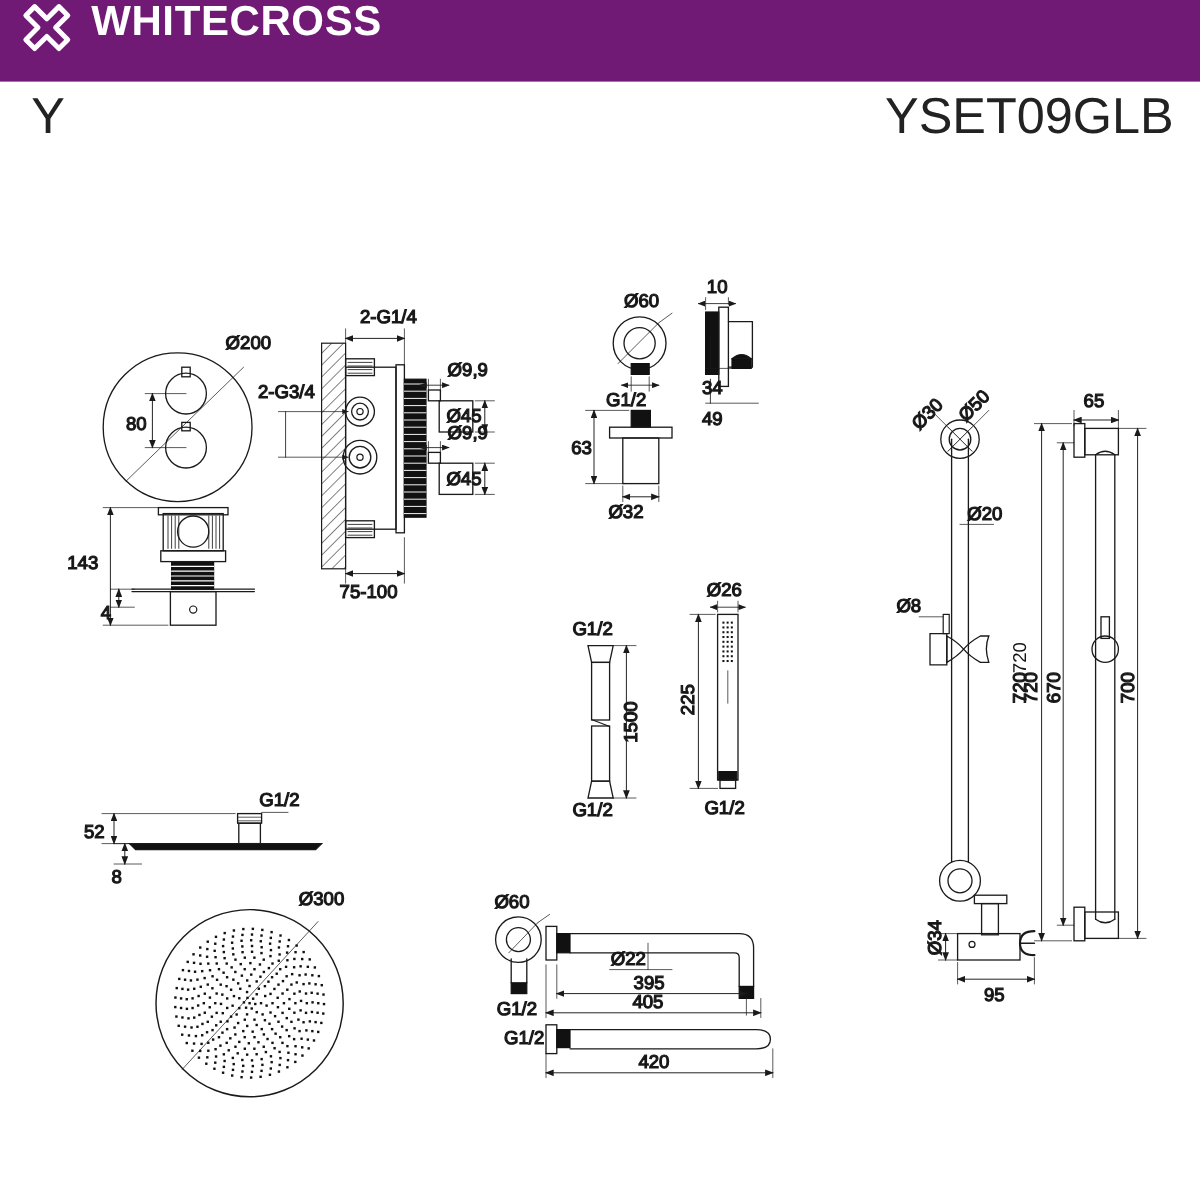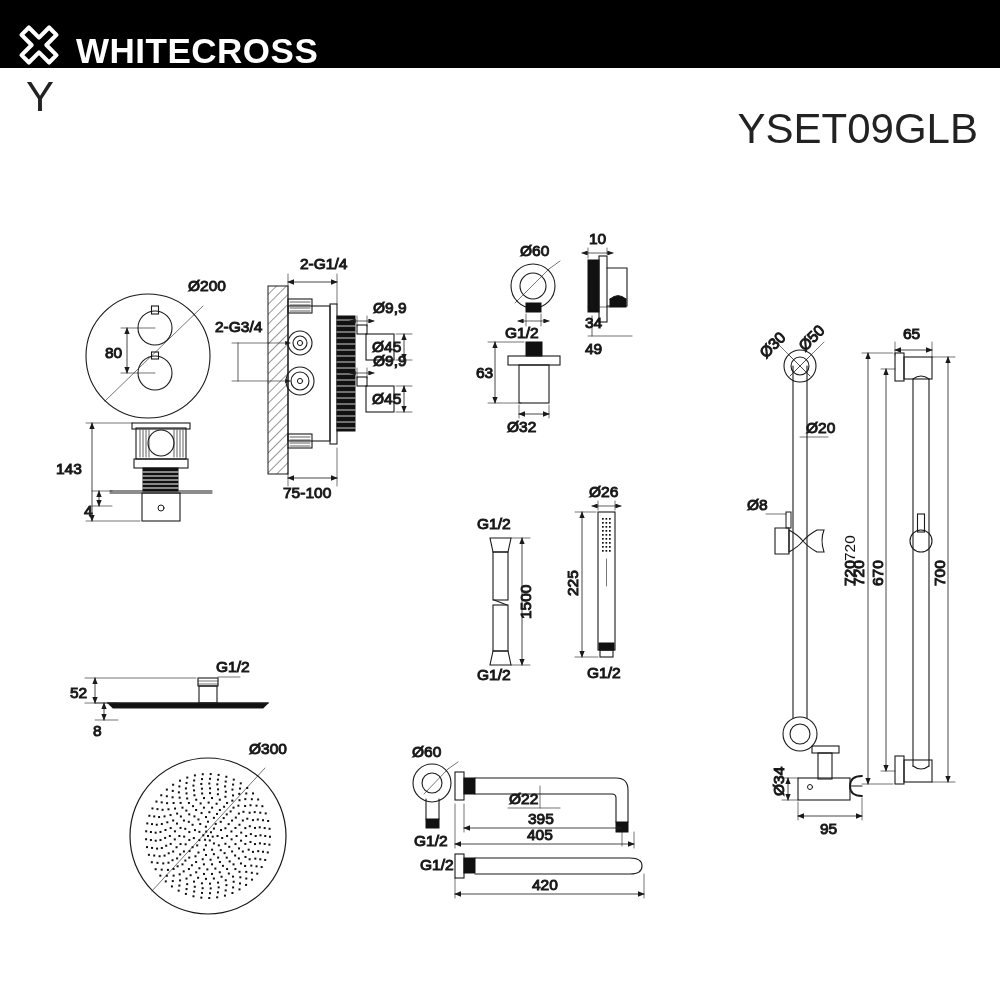--- a/index.html
+++ b/index.html
@@ -20,23 +20,23 @@
     position: relative;
     width: 1000px;
     height: 1000px;
     background: #ffffff;
   }
   
   #header-bar {
     position: absolute;
     left: 0; top: 0;
     width: 1000px; height: 68px;
-    background: #000000;
+    background: #701a75;
     display: flex;
-    align-items: flex-end;
+    align-items: flex-start;
   }
   #brand-logo {
     margin-left: 16px;
     width: 46px; height: 46px;
     display: block;
   }
   #brand-name {
     margin-left: 14px;
     color: #ffffff;
     font-size: 35px;
@@ -58,21 +58,20 @@
     color: #222;
     line-height: 1;
   }
   #product-code {
     position: absolute;
     right: 22px; top: 8px;
     font-size: 42px;
     color: #222;
     line-height: 1;
     white-space: nowrap;
-    margin-top: 32px;
   }
   #drawing-area {
     position: absolute;
     left: 0; top: 156px;
     width: 1000px; height: 844px;
   }
   svg.dwg { display: block; }
   text { font-family: "Liberation Sans", sans-serif; fill: #111; }
 </style>
 </head>

